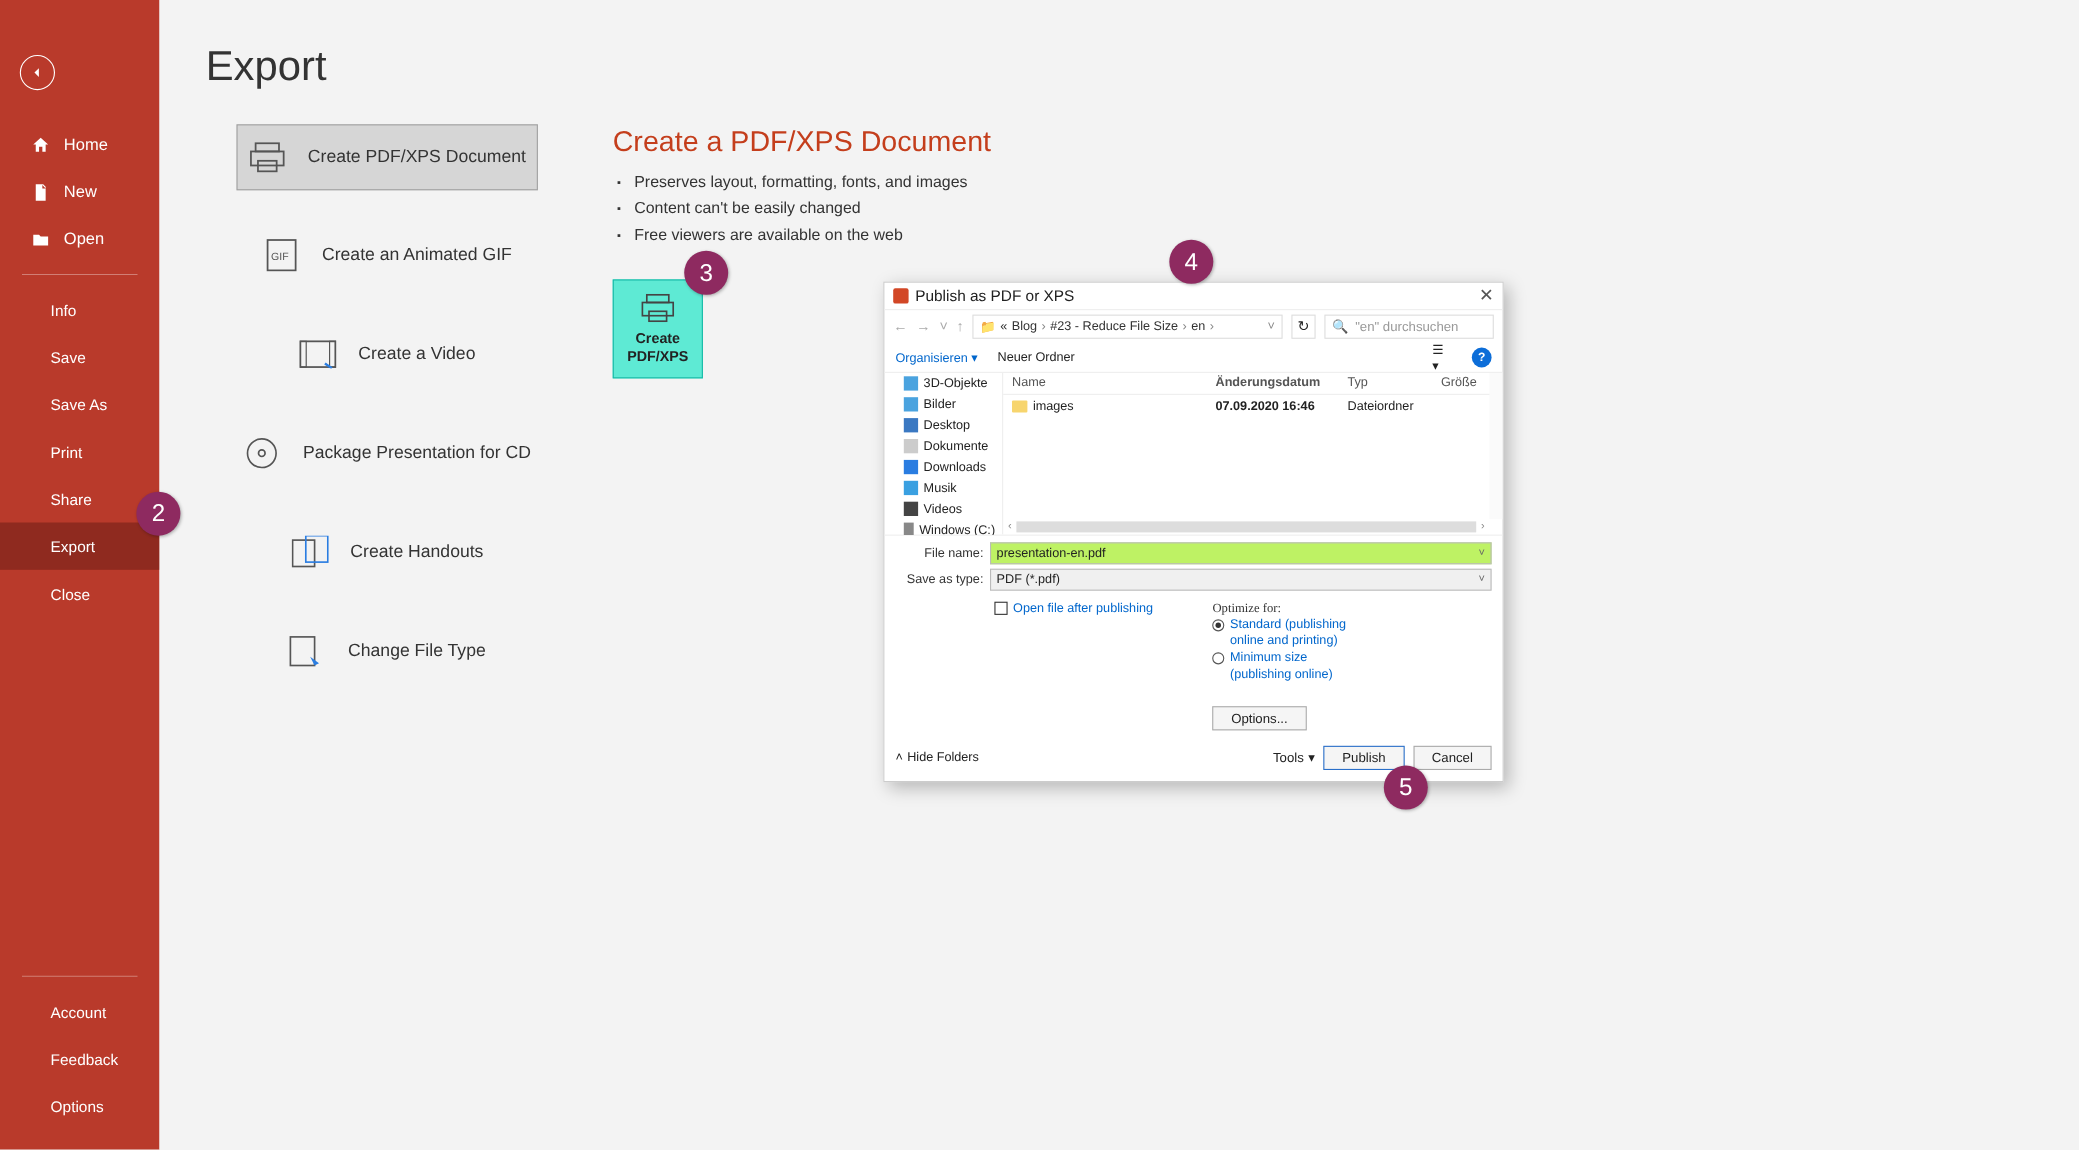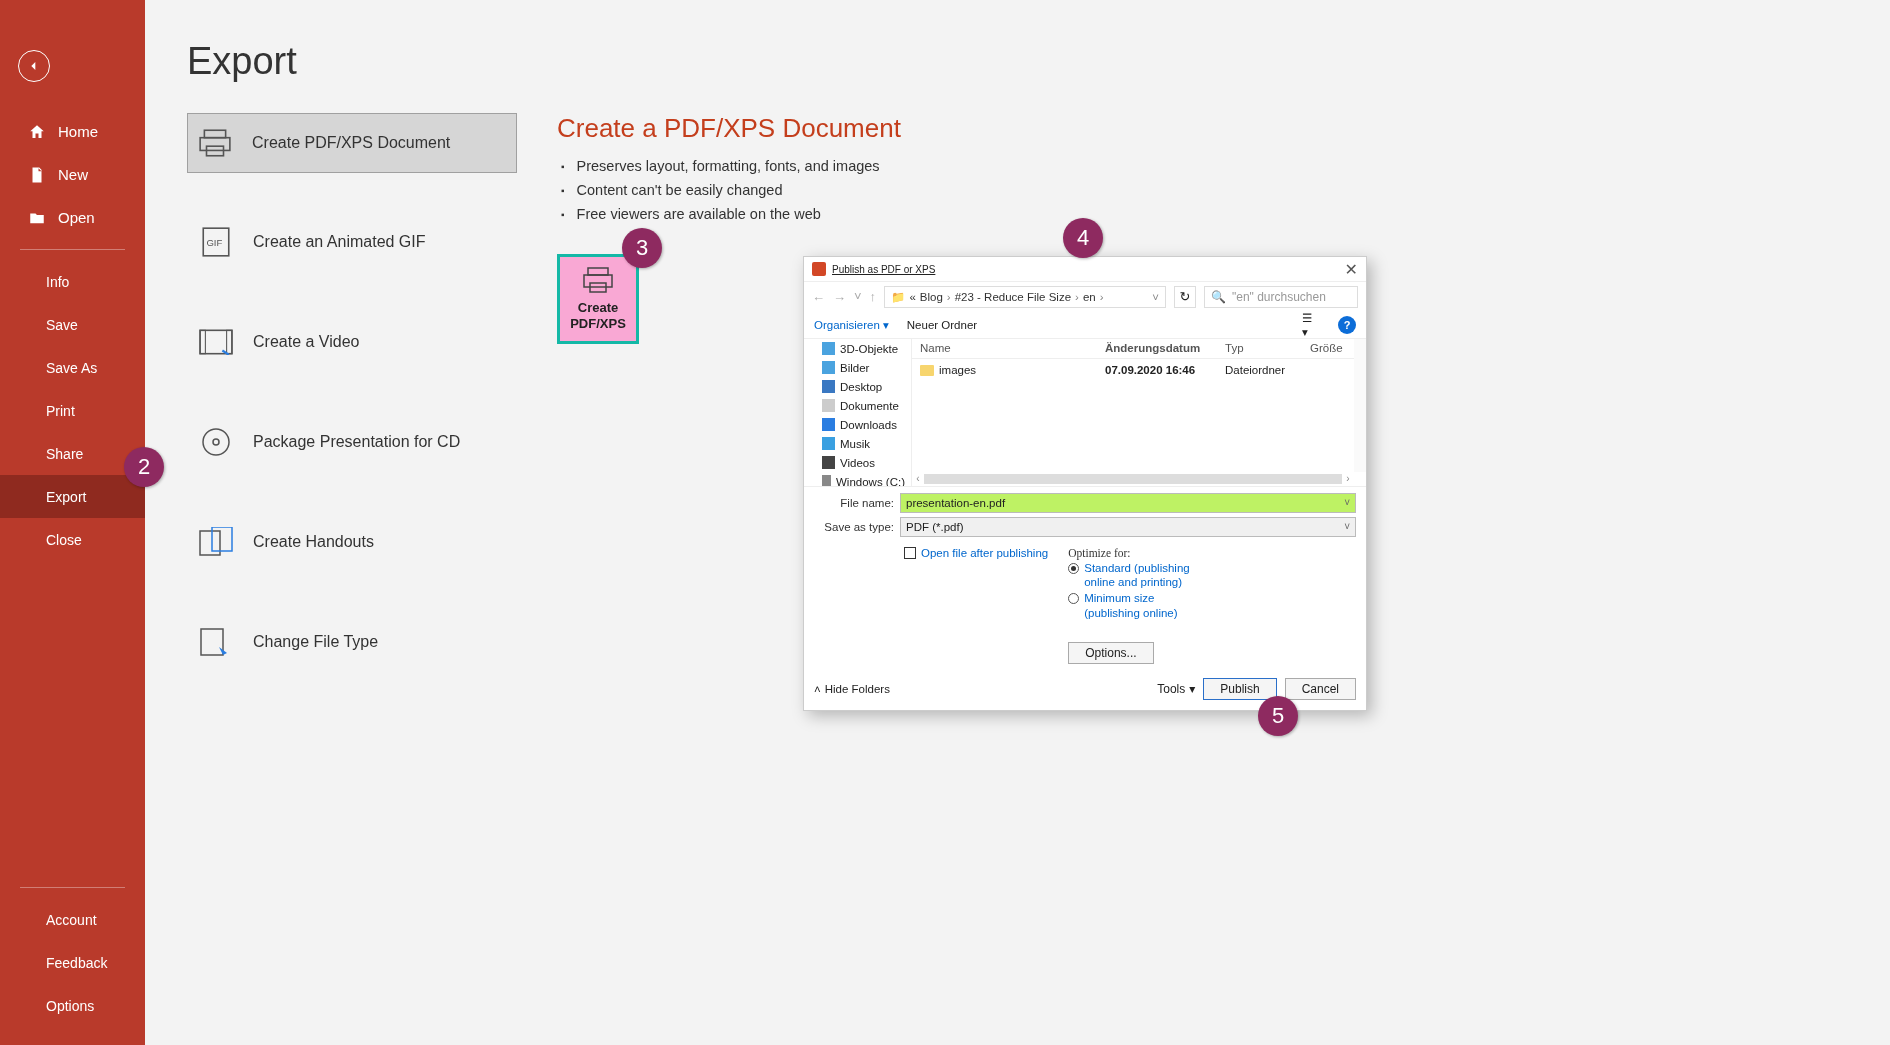--- a/index.html
+++ b/index.html
@@ -24,41 +24,41 @@
 .nav-item svg { fill:#fff; width:18px; height:18px; flex-shrink:0; }
 .nav-item.indent { padding-left: 46px; font-size: 14px; }
 .nav-item.active { background: #8f2a1f; }
 .nav-divider { border-top: 1px solid rgba(255,255,255,0.35); margin: 10px 20px; }
 .sidebar-bottom { position:absolute; bottom: 18px; left:0; right:0; }
 
 
 .content { position: absolute; left: 145px; top: 0; right: 0; bottom: 0; background: #f3f3f3; padding: 40px 0 0 42px; overflow:hidden; }
 .page-title { font-size: 38px; color: #333; font-weight: 400; margin-bottom: 30px; }
 .content-columns { display: flex; gap: 40px; }
-.export-list { width: 330px; display:flex; flex-direction:column; gap: 38px; }
+.export-list { width: 330px; display:flex; flex-direction:column; gap: 28px; align-items: center; }
 .export-item { display:flex; align-items:center; gap: 20px; padding: 14px 12px; cursor:pointer; }
 .export-item.active { background: #d6d6d6; border: 1.5px solid #a0a0a0; padding: 12px 10px; }
 .export-item .ico { width: 34px; height: 34px; display:flex; align-items:center; justify-content:center; color:#444; }
 .export-item .lbl { font-size: 16px; color: #333; }
 
 .right-panel .section-title { font-size: 26px; color: #c43e1c; font-weight: 400; margin-bottom: 14px; }
 .bullet-list { list-style: none; margin-left: 4px; }
 .bullet-list li { display:flex; align-items:flex-start; gap: 12px; font-size: 14.5px; color: #333; margin-bottom: 8px; }
 .bullet-list li::before { content:"▪"; font-size:10px; padding-top:3px; }
-.big-btn { margin-top: 32px; width: 82px; height: 90px; border:3px solid #14b8a6; background:#f9a8d4; display:flex; flex-direction:column; align-items:center; justify-content:center; gap:6px; cursor:pointer; font-size:13px; color:#222; text-align:center; line-height:1.2; }
+.big-btn { margin-top: 32px; width: 82px; height: 90px; border:1px solid #14b8a6; background:#5eead4; display:flex; flex-direction:column; align-items:center; justify-content:center; gap:6px; cursor:pointer; font-size:13px; color:#222; text-align:center; line-height:1.2; }
 .big-btn svg { width:32px; height:28px; }
 
 
 .callout { position:absolute; width:40px; height:40px; border-radius:50%; background:#8e2a60; color:#fff; display:flex; align-items:center; justify-content:center; font-size:22px; box-shadow: 1px 1px 3px rgba(0,0,0,0.3); z-index:50; }
 
 
 .dialog { position:absolute; left:803px; top:256px; width:564px; height:455px; background:#fff; border:1px solid #ccc; box-shadow: 5px 5px 15px rgba(0,0,0,0.25); font-size:12px; color:#222; display:flex; flex-direction:column; }
 .dlg-titlebar { height:24px; display:flex; align-items:center; padding:0 8px; gap:6px; }
 .dlg-titlebar .pp-ico { width:14px; height:14px; background:#d24726; border-radius:2px; }
-.dlg-titlebar .ttl { flex:1; font-size:10px;text-decoration:underline; }
+.dlg-titlebar .ttl { flex:1; font-size:14px; }
 .dlg-titlebar .close { cursor:pointer; font-size:16px; color:#555; }
 .dlg-nav { height:30px; display:flex; align-items:center; padding:0 8px; gap:8px; border-top:1px solid #eee; }
 .dlg-nav .arrow { color:#aaa; font-size:13px; cursor:pointer; }
 .dlg-nav .crumb { display:flex; align-items:center; gap:4px; flex:1; border:1px solid #ddd; height:22px; padding:0 6px; font-size:11.5px; }
 .dlg-nav .crumb span { color:#333; }
 .dlg-nav .crumb .sep { color:#888; }
 .dlg-nav .refresh, .dlg-nav .search { border:1px solid #ddd; height:22px; display:flex; align-items:center; }
 .dlg-nav .refresh { width:22px; justify-content:center; font-size:13px; cursor:pointer; }
 .dlg-nav .search { width:154px; padding:0 6px; color:#888; gap:6px; }
 .dlg-toolbar { height:28px; display:flex; align-items:center; padding:0 10px; gap:18px; font-size:11.5px; border-bottom:1px solid #eee; }
@@ -84,21 +84,21 @@
 .dlg-scroll { position:absolute; bottom:0; left:0; right:12px; height:14px; display:flex; align-items:center; }
 .dlg-scroll .sb { height:10px; background:#ddd; flex:1; }
 .dlg-scroll .arr { width:12px; text-align:center; color:#888; font-size:10px; }
 .dlg-scroll-v { position:absolute; right:0; top:0; bottom:14px; width:12px; background:#fafafa; }
 .dlg-bottom { border-top:1px solid #eee; padding:6px 10px 8px 10px; display:flex; flex-direction:column; gap:4px; }
 .field-row { display:flex; align-items:center; gap:6px; }
 .field-row label { width:80px; text-align:right; font-size:11.5px; color:#333; }
 .field-row .fld { flex:1; border:1px solid #bbb; height:20px; padding:0 5px; font-size:11.5px; background:#bef264; display:flex; align-items:center; justify-content:space-between; }
 .field-row .fld .dd { color:#666; font-size:10px; }
 .field-row .fld.grey { background:#f0f0f0; }
-.opts-row { display:flex; gap:20px; margin-top:6px; }
+.opts-row { display:flex; gap:54px; margin-top:6px; }
 .opts-left { display:flex; align-items:flex-start; gap:5px; padding-left:90px; }
 .opts-left .cb { width:12px; height:12px; border:1px solid #333; display:inline-block; }
 .opts-left span { color:#0066cc; font-size:11.5px; }
 .opts-right { font-size:11.5px; }
 .opts-right .lbl { color:#333;font-family:Liberation Serif, serif; }
 .opts-right .radio-row { display:flex; align-items:flex-start; gap:5px; margin:2px 0 2px 0; }
 .opts-right .radio { width:11px; height:11px; border:1px solid #555; border-radius:50%; margin-top:2px; display:inline-flex; align-items:center; justify-content:center; }
 .opts-right .radio.checked::after { content:""; width:5px; height:5px; background:#333; border-radius:50%; }
 .opts-right .radio-text { color:#0066cc; max-width:120px; line-height:1.25; }
 .options-btn-row { display:flex; justify-content:flex-end; margin-top:22px; padding-right:60px; }

